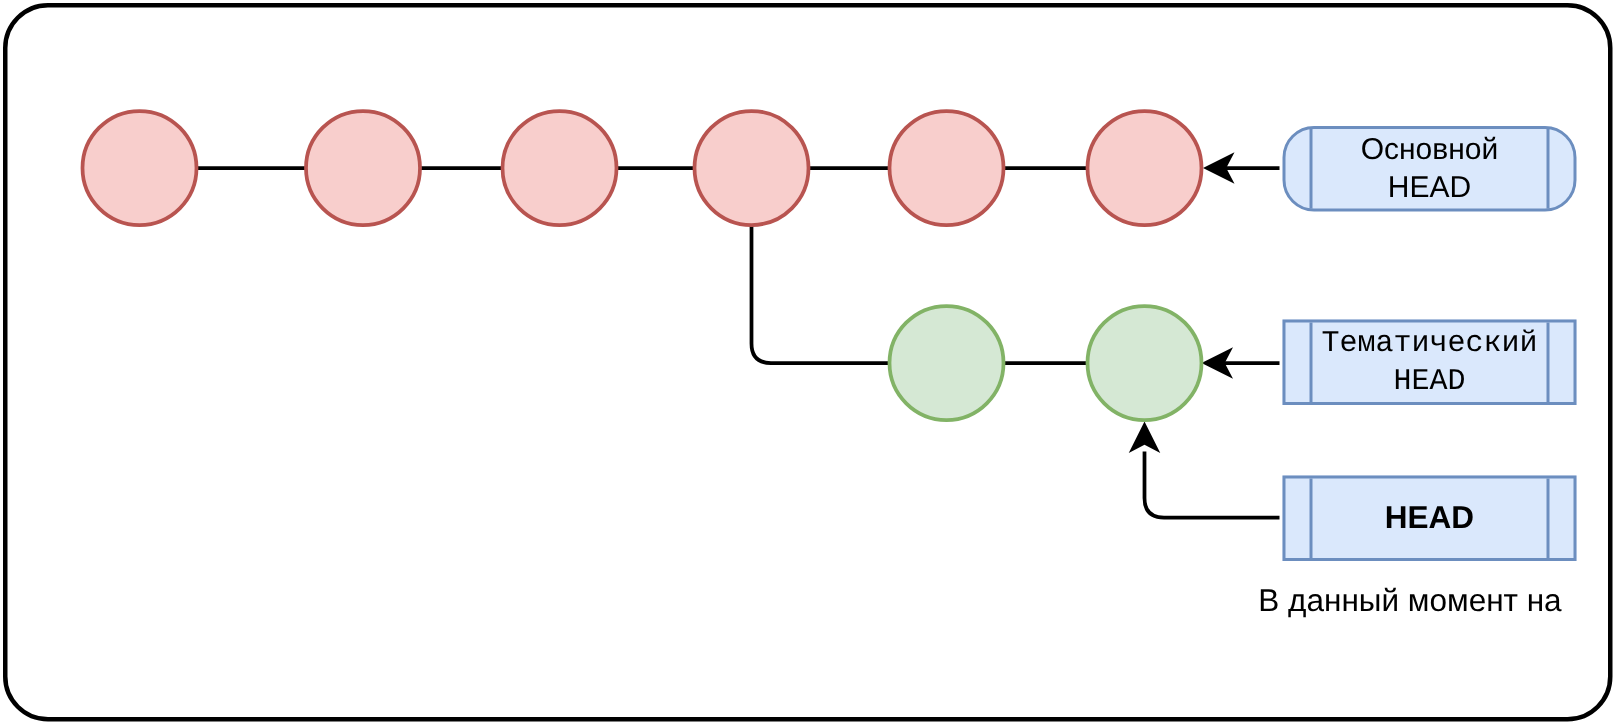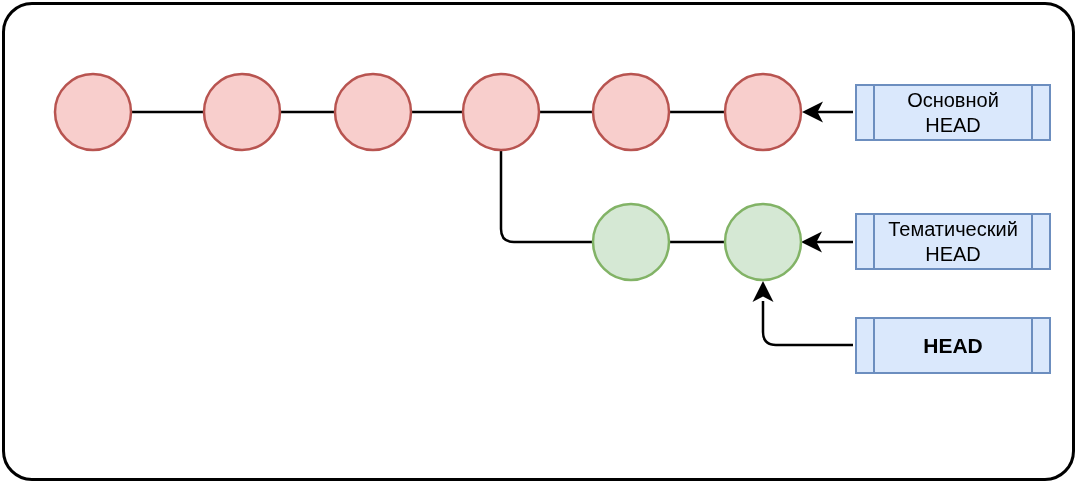--- a/index.html
+++ b/index.html
@@ -29,22 +29,22 @@
     background:var(--label-fill);border:2px solid var(--label-stroke);
     display:flex;flex-direction:column;align-items:center;justify-content:center;
     text-align:center;font-size:20px;line-height:25px;
   }
   .label-box .divider{
     position:absolute;top:0;bottom:0;width:2px;background:var(--label-stroke);
   }
   .label-box .divider.left{left:16px;}
   .label-box .divider.right{right:16px;}
   .label-line{display:block;white-space:nowrap;}
-  #box-main-head{top:84px;}
-  #box-topic-head{top:213px;}
+  #box-main-head{top:84px;border-radius:21px;}
+  #box-topic-head{top:213px;font-family:Liberation Mono, monospace;}
   #box-current-head{top:317px;font-weight:bold;font-size:21px;}
   .caption{
     position:absolute;left:815px;top:387px;width:250px;
     font-size:21px;line-height:28px;text-align:center;
   }
 </style>
 </head>
 <body>
 
 <div class="frame"></div>
@@ -89,13 +89,14 @@
   <span class="label-line">HEAD</span>
 </div>
 
 <div class="label-box" id="box-current-head">
   <div class="divider left"></div>
   <div class="divider right"></div>
   <span class="label-line">HEAD</span>
 </div>
 
 <div class="caption">
+  <span class="label-line">В данный момент на</span>
 </div>
 
 </body></html>

